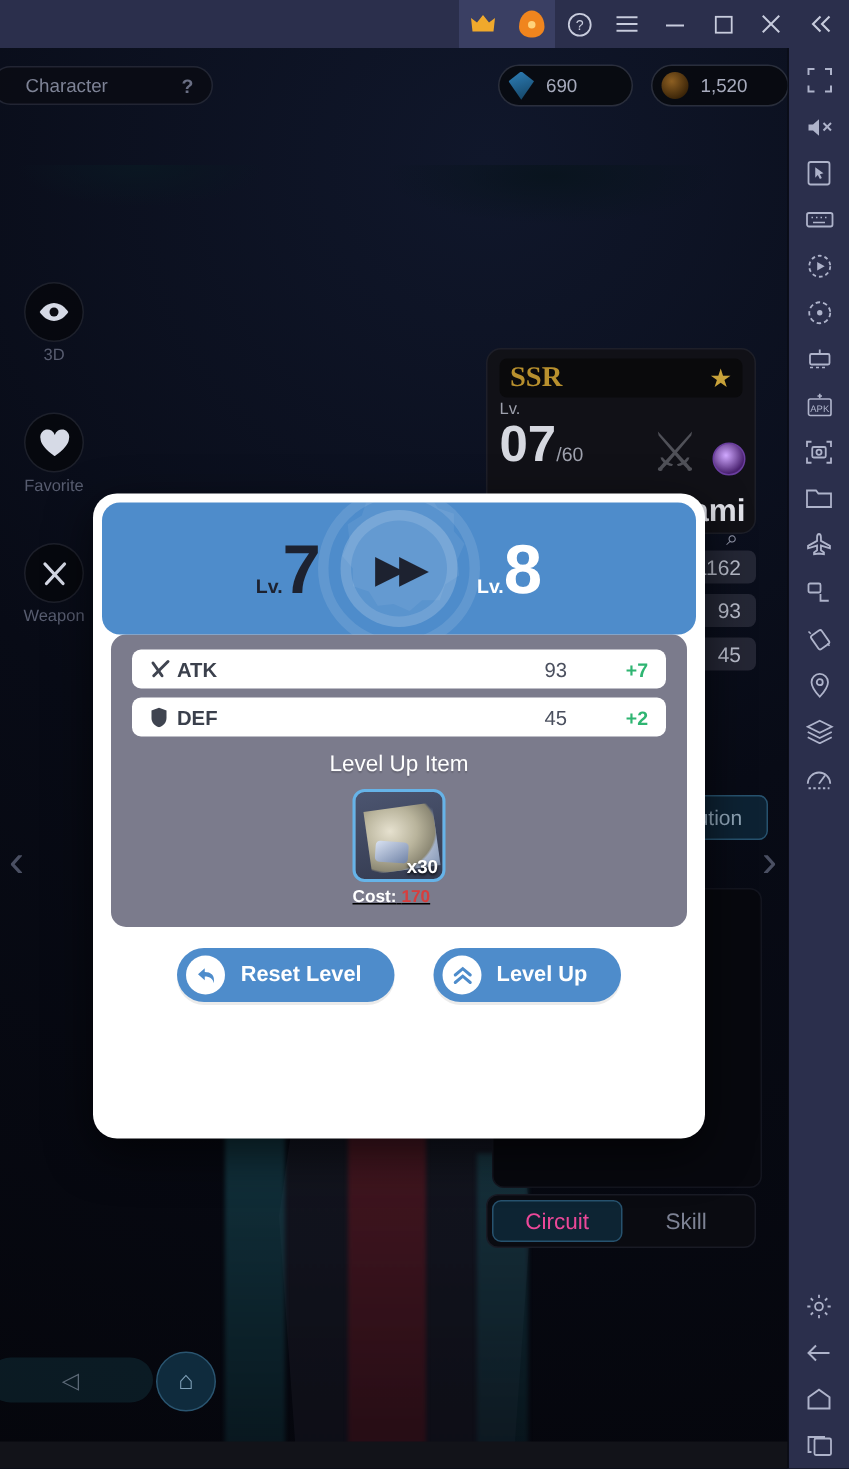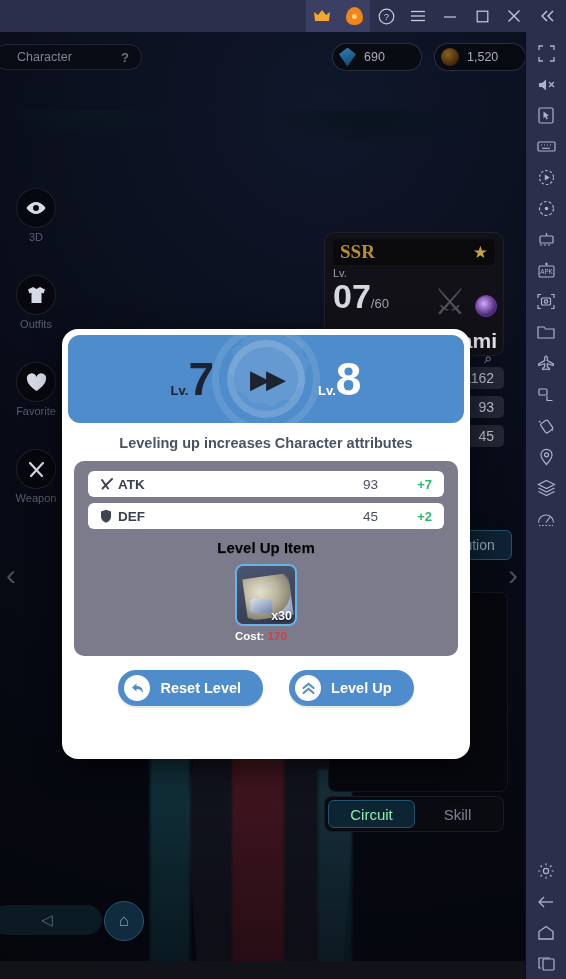--- a/index.html
+++ b/index.html
@@ -190,21 +190,21 @@
   }
   .tabs {
     position: absolute; left: 324px; top: 764px; width: 180px; height: 36px;
     background: #0a0b11; border-radius: 8px; display: flex; align-items: center;
     border: 1px solid rgba(70,75,98,0.25); padding: 3px;
   }
   .tab {
     flex: 1; height: 100%; display: flex; align-items: center; justify-content: center;
     color: #7d8294; font-size: 15px; border-radius: 6px;
   }
-  .tab.active { background: #0d2433; color: #86efac; border: 1px solid #27526e; text-align: center; }
+  .tab.active { background: #0d2433; color: #ec4899; border: 1px solid #27526e; text-align: center; }
 
   
   .bot-back {
     position: absolute; left: -8px; bottom: 44px; width: 110px; height: 30px;
     background: rgba(13,30,40,0.85); border-radius: 15px;
     display: flex; align-items: center; justify-content: center; color: #5d6a78; font-size: 15px;
   }
   .bot-home {
     position: absolute; left: 104px; bottom: 38px; width: 40px; height: 40px;
     border-radius: 50%; background: #0f2b3d; border: 1px solid #2a5570;
@@ -255,24 +255,24 @@
   .stat-row {
     height: 26px; background: #ffffff; border-radius: 6px; margin-bottom: 6px;
     display: flex; align-items: center; padding: 0 12px;
   }
   .stat-ico { width: 18px; color: #3f4450; font-size: 13px; display: flex; align-items: center; }
   .stat-nm { flex: 0 0 auto; width: 66px; color: #3b404c; font-size: 13.5px; font-weight: bold; }
   .stat-val { flex: 1; text-align: right; color: #4a4f5e; font-size: 13.5px; padding-right: 16px; }
   .stat-dlt { width: 38px; text-align: right; color: #2fb572; font-size: 13px; font-weight: bold; }
 
   .items-title {
-    text-align: center; color: #000000; font-size: 15px; font-weight: bold;
+    text-align: center; color: #ffffff; font-size: 15px; font-weight: normal;
     margin: 10px 0 8px; text-shadow: 0 1px 1px rgba(0,0,0,0.18);
   }
-  .items-row { display: flex; justify-content: center; gap: 22px; }
+  .items-row { display: flex; justify-content: center; gap: 22px; text-decoration: underline; }
   .item { width: 62px; }
   .item-box {
     position: relative; width: 62px; height: 62px; border-radius: 8px;
     background: linear-gradient(165deg, #4c5570, #333a4f);
     border: 2px solid #66b3e8; overflow: hidden;
   }
   .item-art-scroll {
     position: absolute; left: 8px; top: 10px; width: 46px; height: 42px;
     background:
       radial-gradient(ellipse at 34% 36%, #e6e1cf 0%, #b9b49c 42%, #8c8874 70%, transparent 74%),
@@ -560,28 +560,20 @@
 
     <div class="rail">
       <div class="rail-item">
         <div class="rail-circ">
           <svg width="22" height="14" viewBox="0 0 22 14">
               <path d="M11 1C5 1 1.5 7 1.5 7S5 13 11 13s9.5-6 9.5-6S17 1 11 1z" fill="#d6dae6"></path>
               <circle cx="11" cy="7" r="3" fill="#0a0b12"></circle>
             </svg>
         </div>
         <div class="rail-lb">3D</div>
-      </div>
-      <div class="rail-item">
-        <div class="rail-circ">
-          <svg width="21" height="20" viewBox="0 0 21 20">
-              <path d="M7 2L2 4.5l1.5 4 2-0.8V18h10V7.7l2 .8L19 4.5 14 2l-3.5 2z" fill="#d6dae6"></path>
-            </svg>
-        </div>
-        <div class="rail-lb">Outfits</div>
       </div>
       <div class="rail-item">
         <div class="rail-circ">
           <svg width="21" height="19" viewBox="0 0 21 19">
               <path d="M10.5 18S1 12 1 6.3A4.8 4.8 0 0 1 10.5 4 4.8 4.8 0 0 1 20 6.3C20 12 10.5 18 10.5 18z" fill="#d6dae6"></path>
             </svg>
         </div>
         <div class="rail-lb">Favorite</div>
       </div>
       <div class="rail-item">
@@ -647,21 +639,20 @@
             <span class="lv-num">7</span>
           </span>
           <span class="to">
             <span class="lv-lbl">Lv.</span>
             <span class="lv-num">8</span>
           </span>
         </div>
         <div class="dbl-arrow">▶▶</div>
       </div>
 
-      <div class="md-sub">Leveling up increases Character attributes</div>
 
       <div class="md-grey">
 
 
         <div class="stat-row">
           <span class="stat-ico">
             <svg width="14" height="14" viewBox="0 0 14 14">
                 <g stroke="#3f4450" stroke-width="2" stroke-linecap="round">
                   <line x1="2.5" y1="11.5" x2="12" y2="2"></line>
                   <line x1="2" y1="3" x2="8" y2="11.5"></line>

